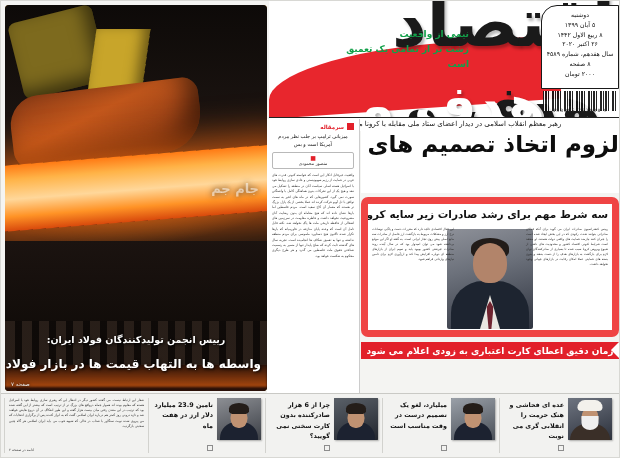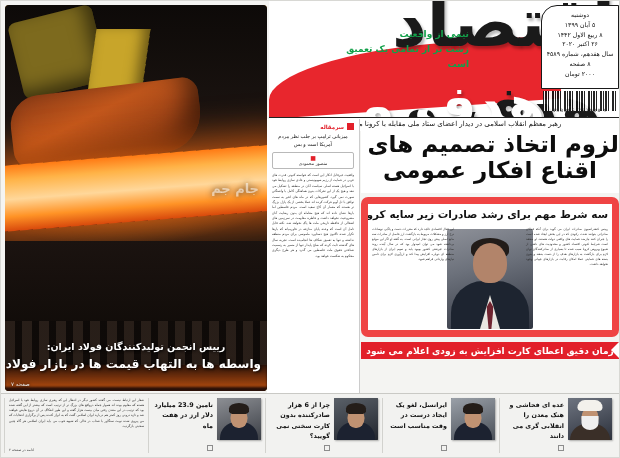--- a/index.html
+++ b/index.html
@@ -237,21 +237,21 @@
   .mp-watermark{
     position:absolute;top:176px;right:8px;font-size:13px;color:rgba(255,255,255,.55);
     font-weight:bold;text-shadow:0 0 6px rgba(0,0,0,.7);
   }
   .mp-overlay{
     position:absolute;left:0;right:0;bottom:20px;
     text-align:center;direction:rtl;padding:0 6px;
   }
   .mp-ov1{
     font-size:9.5px;font-weight:bold;color:#fff;
-    text-shadow:1px 1px 3px rgba(0,0,0,.95);margin-bottom:5px;white-space:nowrap;
+    text-shadow:1px 1px 3px rgba(0,0,0,.95);margin-bottom:12px;white-space:nowrap;
   }
   .mp-ov2{
     font-size:12px;font-weight:bold;color:#fff;
     text-shadow:1px 1px 3px rgba(0,0,0,.95);white-space:nowrap;
   }
   .mp-page{
     position:absolute;left:6px;bottom:4px;font-size:5.5px;color:#e8e8e8;
     direction:rtl;text-shadow:0 0 3px #000;
   }
 
@@ -359,40 +359,39 @@
     <div>۸ صفحه</div>
     <div>۲۰۰۰ تومان</div>
   </div>
   <div class="barcode"></div>
   <div class="barcode-num">9 772008 458005</div>
 
   <div class="kicker">رهبر معظم انقلاب اسلامی در دیدار اعضای ستاد ملی مقابله با کرونا مطرح کردند</div>
 
   <div class="headline-zone">
     <div class="headline-l1">لزوم اتخاذ تصمیم های قاطع</div>
-    <div class="headline-l2">اقناع افکار عمومی</div>
   </div>
 
   <div class="sub-article">
     <div class="sub-title">سه شرط مهم برای رشد صادرات زیر سایه کرونا</div>
     <div class="sub-body">
       <div class="sub-photo">
         <div class="sp-body"></div>
         <div class="sp-hair"></div>
         <div class="sp-face"></div>
         <div class="sp-shirt"></div>
         <div class="sp-tie"></div>
       </div>
       <div class="txtcol right">رییس کنفدراسیون صادرات ایران می گوید برای آنکه فعالان صادراتی بتوانند شدت رکودی که در این بخش ایجاد شده است را جبران کنند نیازمند حمایت های واقعی دولت هستند. او معتقد است شرایط کنونی اقتصاد کشور و محدودیت های ناشی از شیوع ویروس کرونا سبب شده تا بسیاری از صادرکنندگان توان لازم برای بازگشت به بازارهای هدف را از دست بدهند و بدون بسته های حمایتی عملا امکان رقابت در بازارهای جهانی وجود نخواهد داشت.</div>
       <div class="txtcol left">این فعال اقتصادی تاکید دارد که مقررات دست و پاگیر، نوسانات نرخ ارز و مشکلات مربوط به بازگشت ارز حاصل از صادرات سه مانع اصلی پیش روی تجار ایرانی است. به گفته او اگر این موانع برداشته شود می توان امیدوار بود که در سال آینده روند صادرات غیرنفتی کشور بهبود یابد و سهم ایران از بازارهای منطقه ای دوباره افزایش پیدا کند و ارزآوری لازم برای تامین نیازهای وارداتی فراهم شود.</div>
     </div>
   </div>
 
   <div class="red-banner">
-    <span>زمان دقیق اعطای کارت افزایش به زودی اعلام می شود</span>
+    <span>زمان دقیق اعطای کارت اعتباری به زودی اعلام می شود</span>
   </div>
 
   <div class="editorial">
     <div class="ed-tag">
       <span class="sq"></span>
       <span class="lbl">سرمقاله</span>
     </div>
     <div class="ed-sub">میزبانی ترامپ بر جلب نظر مردم آمریکا است و بس</div>
     <div class="ed-author">
       <div class="dot">■</div>
@@ -405,32 +404,32 @@
   <div class="footer">
 
     <div class="f-item">
       <div class="f-thumb">
         <div class="ft-bg" style="background:linear-gradient(160deg,#6e7480,#2c313c)"></div>
         <div class="ft-cloak"></div>
         <div class="ft-face"></div>
         <div class="ft-beard"></div>
         <div class="ft-turban"></div>
       </div>
-      <div class="f-text">عده ای فحاشی و هتک معدن را انقلابی گری می دانند</div>
+      <div class="f-text">عده ای فحاشی و هتک حرمت را انقلابی گری می نوبت</div>
       <div class="f-sq"></div>
     </div>
 
     <div class="f-item">
       <div class="f-thumb">
         <div class="ft-bg" style="background:linear-gradient(160deg,#9aa0a8,#4a5058)"></div>
         <div class="ft-body"></div>
         <div class="ft-face"></div>
         <div class="ft-hair"></div>
       </div>
-      <div class="f-text">ایرانسل، لغو یک ایجاد درست در وقت مناسب است</div>
+      <div class="f-text">میلیارد، لغو یک تصمیم درست در وقت مناسب است</div>
       <div class="f-sq"></div>
     </div>
 
     <div class="f-item">
       <div class="f-thumb">
         <div class="ft-bg" style="background:linear-gradient(160deg,#5a6068,#22262e)"></div>
         <div class="ft-body"></div>
         <div class="ft-face"></div>
         <div class="ft-hair"></div>
       </div>

